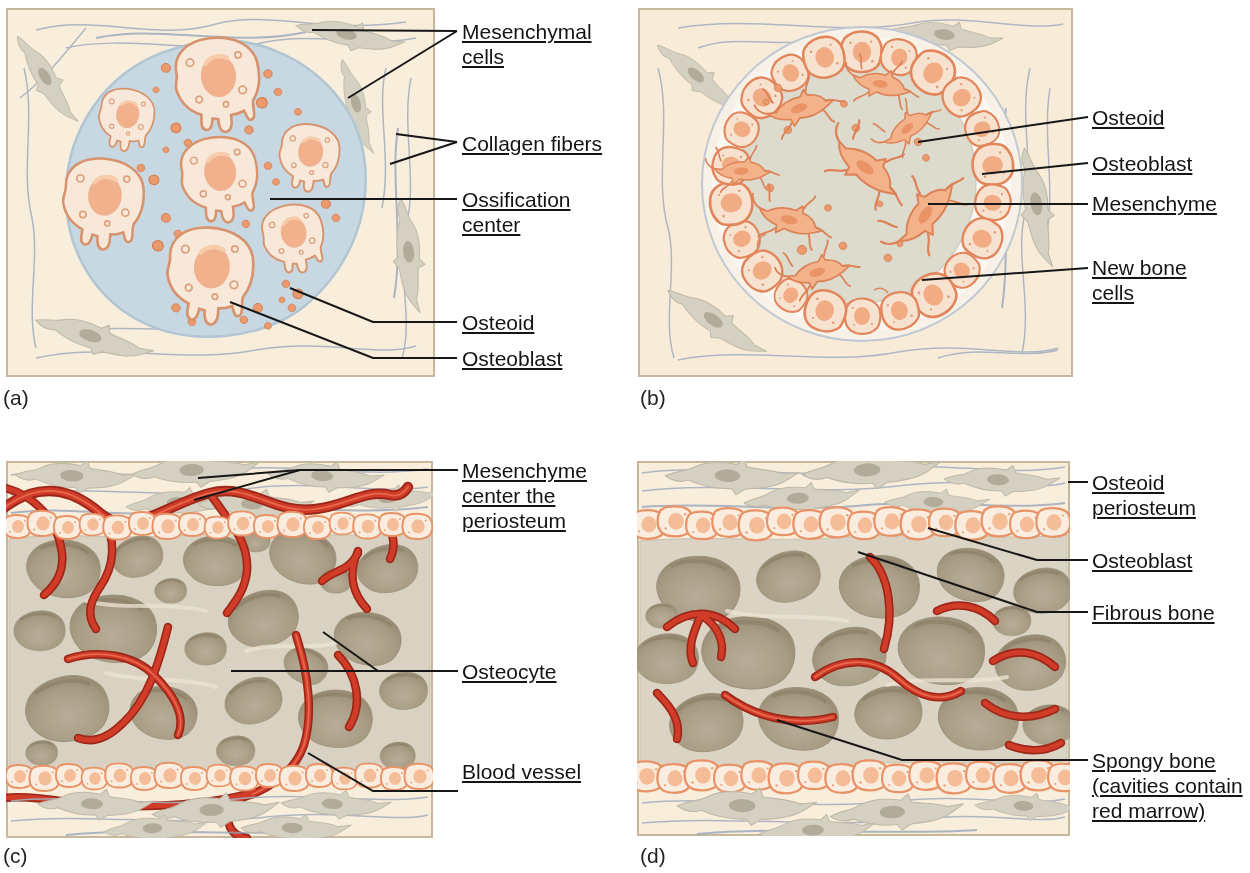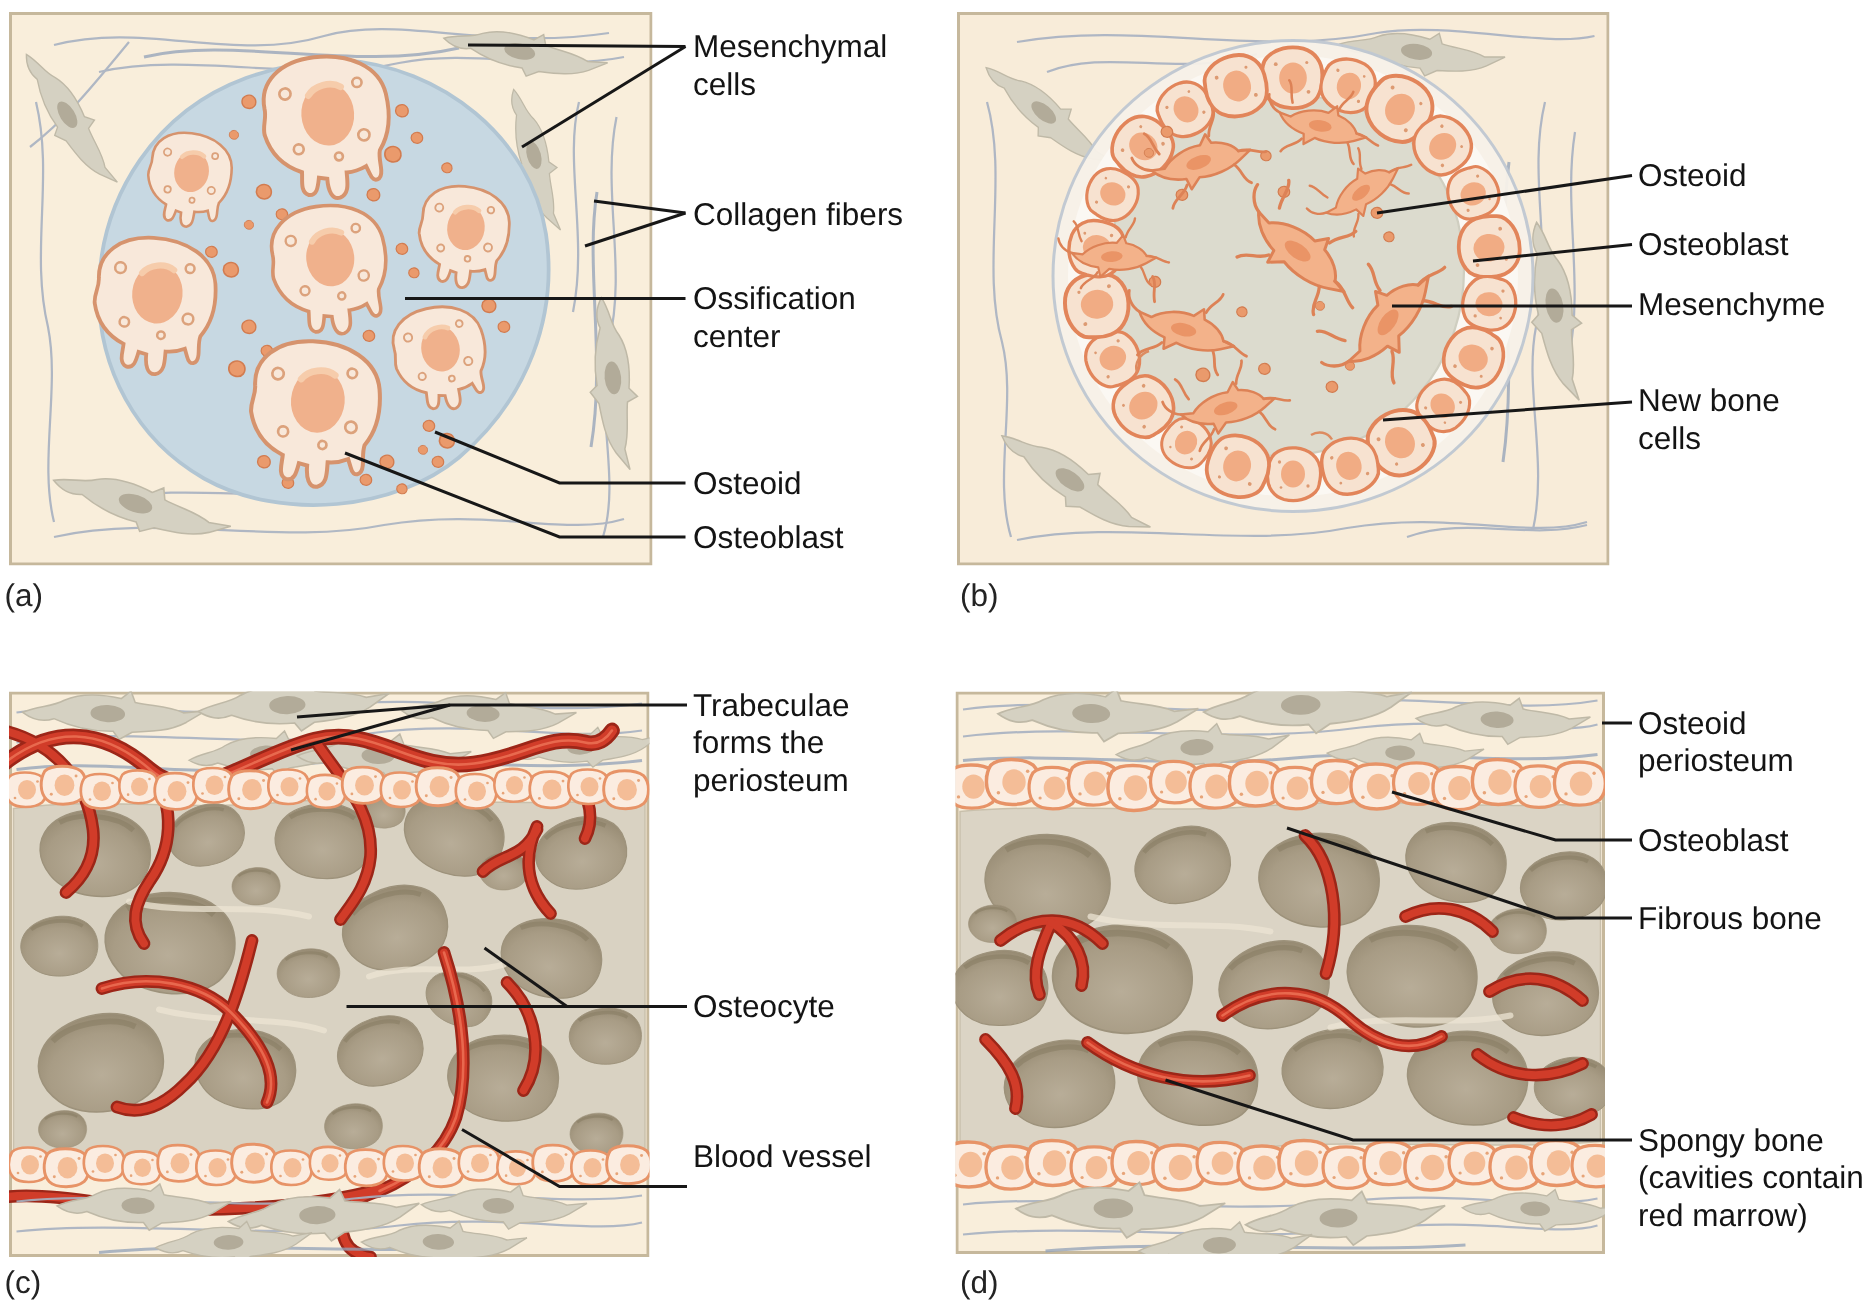--- a/index.html
+++ b/index.html
@@ -1,20 +1,20 @@
 <!DOCTYPE html>
 <html><head>
 <meta charset="utf-8">
 <style>
   html,body{margin:0;padding:0;background:#ffffff;}
   body{width:1250px;height:873px;position:relative;font-family:"Liberation Sans",sans-serif;}
   .canvas{position:absolute;left:0;top:0;width:1250px;height:873px;background:#fff;overflow:hidden;}
   .panel-art{position:absolute;}
   .lines-overlay{position:absolute;left:0;top:0;pointer-events:none;z-index:5;}
-  .callout-label{position:absolute;font-size:21px;line-height:25px;color:#141414;z-index:6;}
+  .callout-label{position:absolute;font-size:21px;line-height:25px;color:#141414;z-index:6;text-decoration:underline;}
   .nowrap{white-space:nowrap;}
   .panel-letter{position:absolute;font-size:21px;color:#232323;z-index:6;}
   .vout{stroke:#9c2618;stroke-width:8.5;fill:none;stroke-linecap:round;stroke-linejoin:round;}
   .vin{stroke:#d13c29;stroke-width:5.2;fill:none;stroke-linecap:round;stroke-linejoin:round;}
   .vhi{stroke:#ee7458;stroke-width:1.7;fill:none;stroke-linecap:round;opacity:.8;}
   .fiber{stroke:#a7b1c1;stroke-width:1.5;fill:none;opacity:.9;}
   .fiber2{stroke:#93a2b8;stroke-width:2;fill:none;opacity:.85;}
   .strut{stroke:#ece4d3;stroke-width:4;fill:none;opacity:.75;stroke-linecap:round;}
 </style>
 </head>
@@ -523,21 +523,21 @@
 <div class="callout-label nowrap" style="left:462px;top:131px">Collagen fibers</div>
 <div class="callout-label" style="left:462px;top:187px;width:130px">Ossification center</div>
 <div class="callout-label nowrap" style="left:462px;top:310px">Osteoid</div>
 <div class="callout-label nowrap" style="left:462px;top:346px">Osteoblast</div>
 
 <div class="callout-label nowrap" style="left:1092px;top:105px">Osteoid</div>
 <div class="callout-label nowrap" style="left:1092px;top:151px">Osteoblast</div>
 <div class="callout-label nowrap" style="left:1092px;top:191px">Mesenchyme</div>
 <div class="callout-label" style="left:1092px;top:255px;width:105px">New bone cells</div>
 
-<div class="callout-label" style="left:462px;top:458px;width:130px">Trabeculae forms the periosteum</div>
+<div class="callout-label" style="left:462px;top:458px;width:130px">Mesenchyme center the periosteum</div>
 <div class="callout-label nowrap" style="left:462px;top:659px">Osteocyte</div>
 <div class="callout-label nowrap" style="left:462px;top:759px">Blood vessel</div>
 
 <div class="callout-label" style="left:1092px;top:470px;width:120px">Osteoid periosteum</div>
 <div class="callout-label nowrap" style="left:1092px;top:548px">Osteoblast</div>
 <div class="callout-label nowrap" style="left:1092px;top:600px">Fibrous bone</div>
 <div class="callout-label" style="left:1092px;top:748px;width:165px">Spongy bone (cavities contain red marrow)</div>
 
 <div class="panel-letter" style="left:3px;top:386px">(a)</div>
 <div class="panel-letter" style="left:640px;top:386px">(b)</div>

